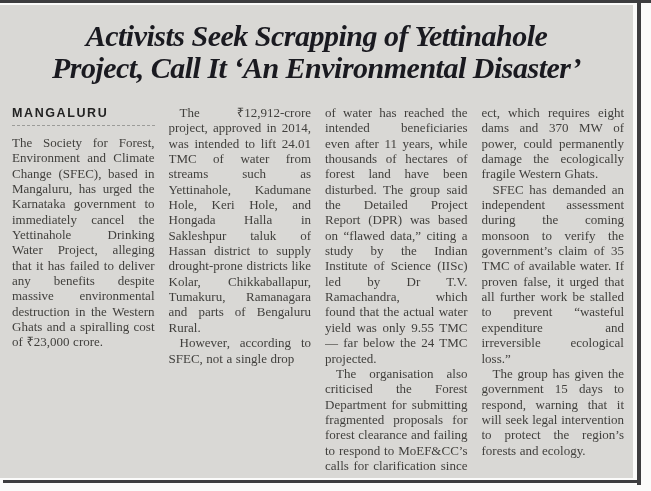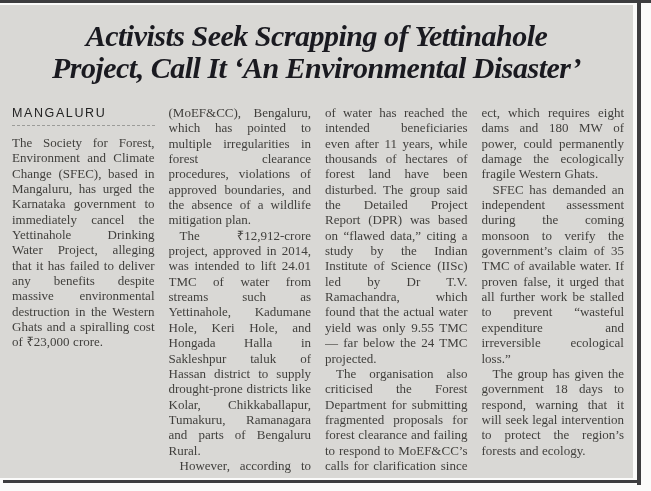--- a/index.html
+++ b/index.html
@@ -44,21 +44,21 @@
   .columns {
     position: absolute;
     left: 12px; top: 100px;
     width: 612px; bottom: 5px;
     display: flex;
     gap: 14px;
   }
   .col { flex: 1 1 0; overflow: hidden; }
   .dateline {
     font-family: "Liberation Sans", sans-serif;
-    font-weight: normal;
+    font-weight: bold;
     font-size: 12.5px;
     letter-spacing: 1.6px;
     color: #232323;
     margin: 1px 0 5px 0;
   }
   .dateline-rule {
     border: 0;
     border-top: 1.5px dashed #9c9c99;
     margin: 0 0 9px 0;
   }
@@ -86,31 +86,30 @@
 
     <div class="columns">
 
       <div class="col">
         <div class="dateline">MANGALURU</div>
         <hr class="dateline-rule">
         <p class="para">The Society for Forest, Environment and Climate Change (SFEC), based in Mangaluru, has urged the Karnataka government to immediately cancel the Yettinahole Drinking Water Project, alleging that it has failed to deliver any benefits despite massive environmental destruction in the Western Ghats and a spiralling cost of ₹23,000 crore.</p>
       </div>
 
       <div class="col">
-        <p class="para">(MoEF&amp;CC), Bengaluru, which has pointed to multiple irregularities in forest clearance procedures, violations of approved boundaries, and the absence of a wildlife mitigation plan.</p>
         <p class="para indent">The ₹12,912-crore project, approved in 2014, was intended to lift 24.01 TMC of water from streams such as Yettinahole, Kadumane Hole, Keri Hole, and Hongada Halla in Sakleshpur taluk of Hassan district to supply drought-prone districts like Kolar, Chikkaballapur, Tumakuru, Ramanagara and parts of Bengaluru Rural.</p>
         <p class="para indent">However, according to SFEC, not a single drop</p>
       </div>
 
       <div class="col">
         <p class="para">of water has reached the intended beneficiaries even after 11 years, while thousands of hectares of forest land have been disturbed. The group said the Detailed Project Report (DPR) was based on “flawed data,” citing a study by the Indian Institute of Science (IISc) led by Dr T.V. Ramachandra, which found that the actual water yield was only 9.55 TMC — far below the 24 TMC projected.</p>
         <p class="para indent">The organisation also criticised the Forest Department for submitting fragmented proposals for forest clearance and failing to respond to MoEF&amp;CC’s calls for clarification since 2019. It warned that the proj-</p>
       </div>
 
       <div class="col">
-        <p class="para">ect, which requires eight dams and 180 MW of power, could permanently damage the ecologically fragile Western Ghats.</p>
+        <p class="para">ect, which requires eight dams and 370 MW of power, could permanently damage the ecologically fragile Western Ghats.</p>
         <p class="para indent">SFEC has demanded an independent assessment during the coming monsoon to verify the government’s claim of 35 TMC of available water. If proven false, it urged that all further work be stalled to prevent “wasteful expenditure and irreversible ecological loss.”</p>
-        <p class="para indent">The group has given the government 18 days to respond, warning that it will seek legal intervention to protect the region’s forests and ecology.</p>
+        <p class="para indent">The group has given the government 15 days to respond, warning that it will seek legal intervention to protect the region’s forests and ecology.</p>
       </div>
 
     </div>
   </article>
 </div>
 
 </body></html>

